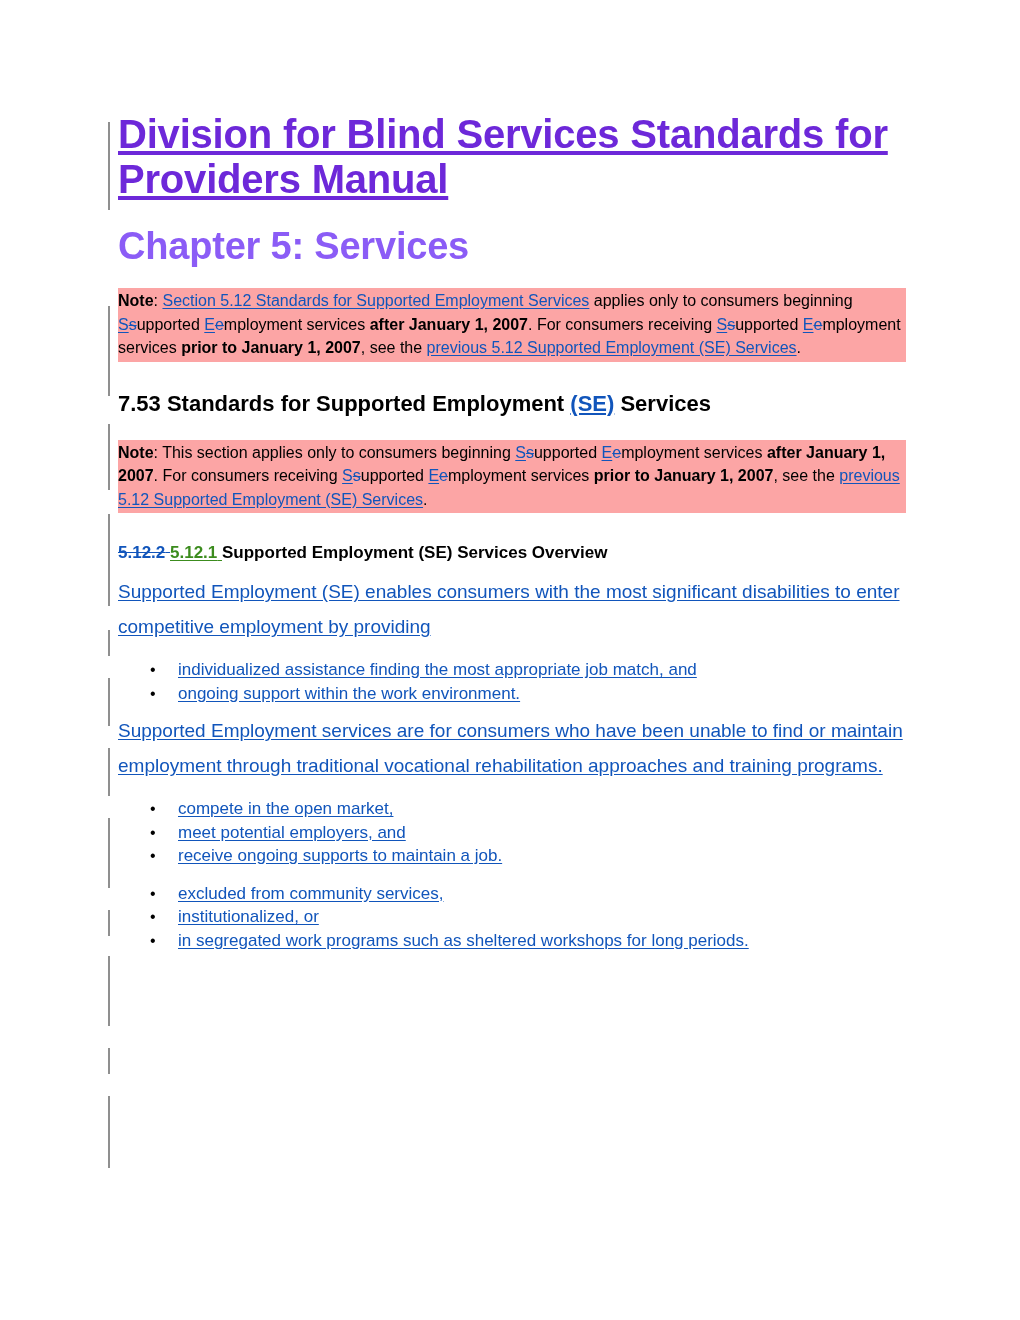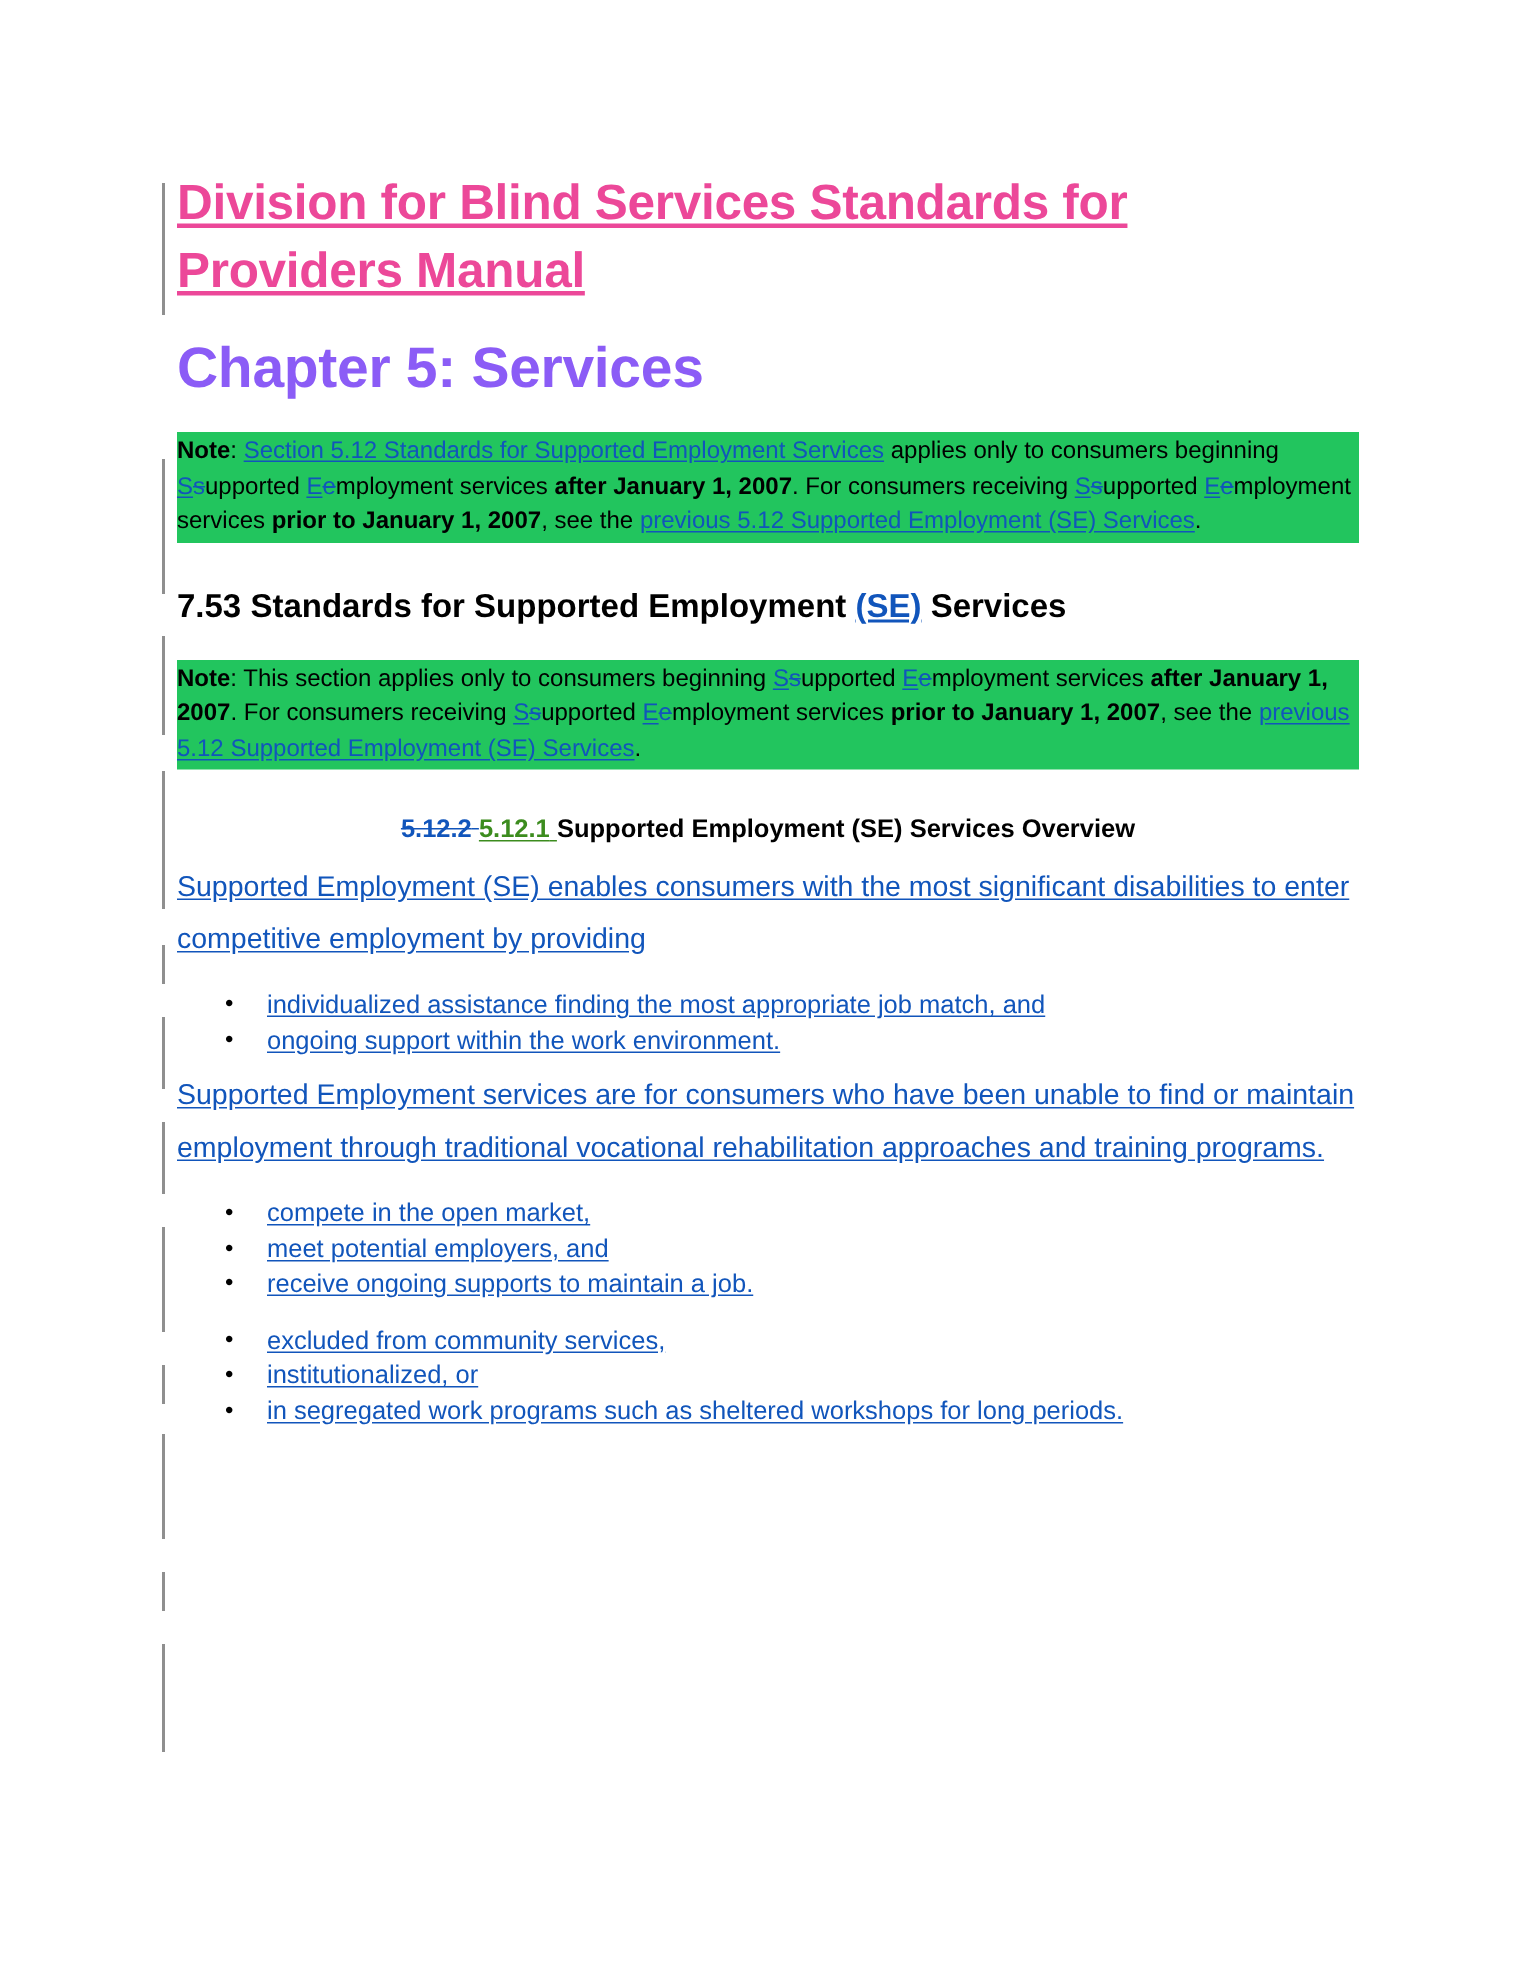--- a/index.html
+++ b/index.html
@@ -36,24 +36,24 @@
   
   .changebar {
     position: absolute;
     left: 108px;
     width: 2px;
     background: #8f8f8f;
   }
 
   
   .doc-title {
-    font-size: 33px;
+    font-size: 40px;
     line-height: 45px;
     font-weight: bold;
-    color: #ec4899;
+    color: #6d28d9;
     text-decoration: underline;
     text-underline-offset: 3px;
     margin: 0 0 0 0;
     letter-spacing: -0.2px;
   }
 
   .chapter-title {
     font-size: 38px;
     line-height: 44px;
     font-weight: bold;
@@ -69,25 +69,24 @@
     color: #000000;
     margin: 26px 0 0 0;
   }
 
   .subsection-heading {
     font-size: 17px;
     line-height: 26px;
     font-weight: bold;
     color: #000000;
     margin: 27px 0 0 0;
-    text-align: center;
   }
 
   .note-block {
-    background: #22c55e;
+    background: #fca5a5;
     font-size: 16px;
     line-height: 23.5px;
     color: #000000;
     margin: 20px 0 0 0;
     padding: 1px 0 2px 0;
     width: 788px;
     box-sizing: border-box;
   }
 
   .body-para {

